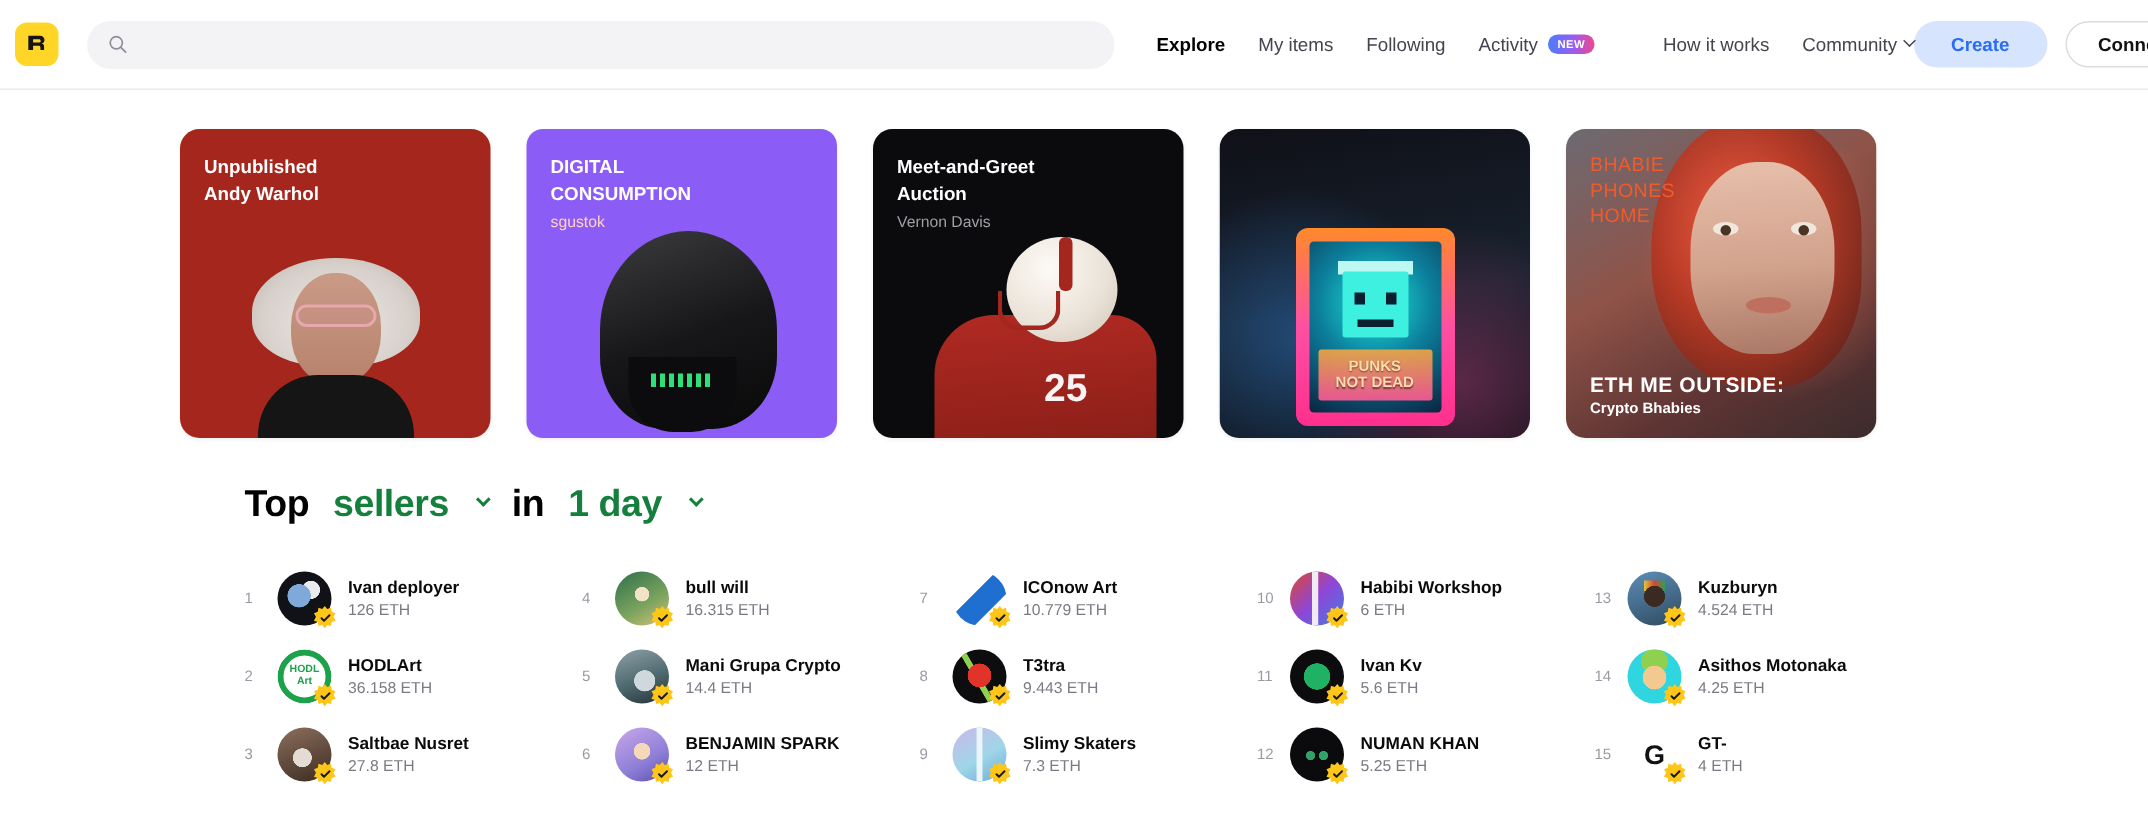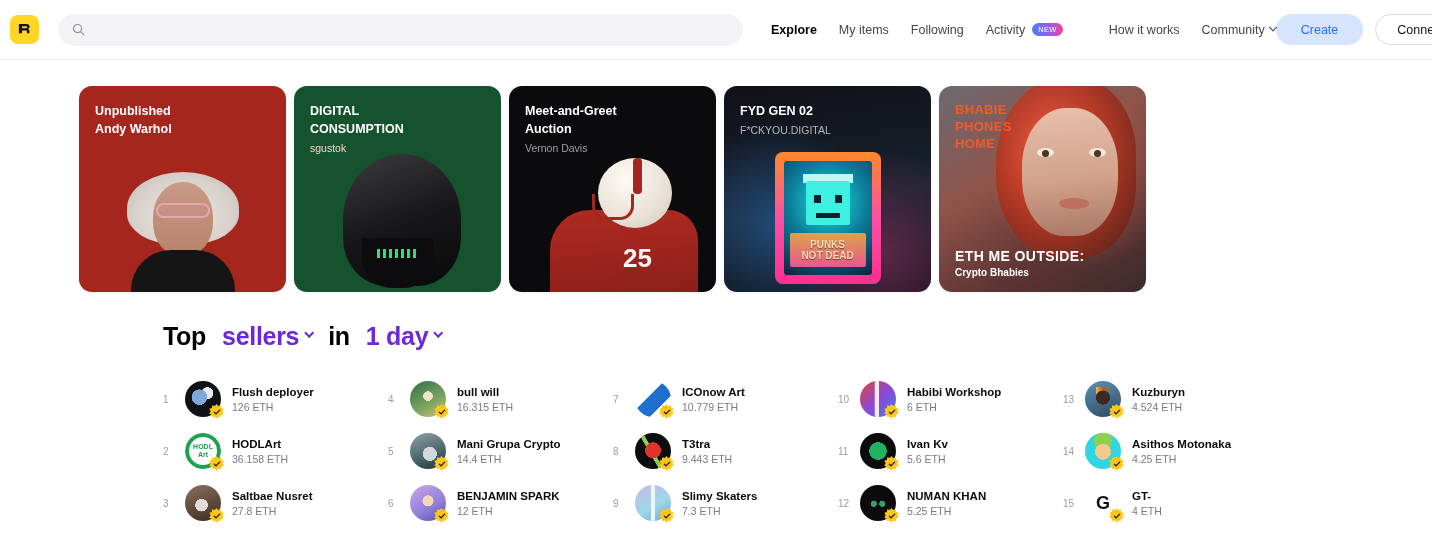--- a/index.html
+++ b/index.html
@@ -57,50 +57,50 @@
     font-size: 12.5px;
     color: #44444f;
     white-space: nowrap;
     cursor: pointer;
     display: flex; align-items: center;
   }
   .nav-item.active { font-weight: bold; color: #000; }
   .nav-item.gap-left { margin-left: 24px; }
   .badge-new {
     margin-left: 7px;
-    font-size: 7.5px; font-weight: normal; color: #fff;
+    font-size: 7.5px; font-weight: bold; color: #fff;
     letter-spacing: .3px;
     background: linear-gradient(90deg, #4a7dfc 0%, #9a5cf0 55%, #f0468c 100%);
     border-radius: 8px;
     padding: 2.5px 6px 2.5px 6px;
     line-height: 1;
   }
   .chev {
     display: inline-block; margin-left: 5px;
     width: 6px; height: 6px;
     border-right: 1.4px solid currentColor;
     border-bottom: 1.4px solid currentColor;
     transform: rotate(45deg) translate(-2px,-2px);
   }
 
   .header-actions { display: flex; align-items: center; gap: 12px; flex: 0 0 auto; }
   .btn {
     height: 31px; border-radius: 16px;
     display: flex; align-items: center; justify-content: center;
-    font-size: 12.5px; font-weight: normal;
+    font-size: 12.5px; font-weight: bold;
     cursor: pointer; white-space: nowrap;
   }
   .btn-create { background: #d7e4fd; color: #2a6df5; padding: 0 25px; }
   .btn-connect { background: #fff; color: #111; border: 1.4px solid #dcdce0; padding: 0 21px; }
 
   
   .cards {
     display: flex;
-    gap: 8px;
-    padding: 26px 0 0 79px;
+    gap: 24px;
+    padding: 26px 0 0 120px;
   }
   .card {
     width: 207px; height: 206px;
     border-radius: 13px;
     position: relative;
     overflow: hidden;
     flex: 0 0 auto;
     cursor: pointer;
     box-shadow: 0 1px 3px rgba(0,0,0,.06);
   }
@@ -139,21 +139,21 @@
     width: 54px; height: 15px; border-radius: 8px;
     border: 2.2px solid #e6a8ae; background: rgba(210,150,150,.2);
   }
   .c1 .warhol-neck {
     position: absolute; left: 50%; bottom: 0; transform: translateX(-50%);
     width: 104px; height: 42px; border-radius: 40px 40px 0 0;
     background: #151516;
   }
 
   
-  .c2 { background: #14532d; }
+  .c2 { background: #8b5cf6; border-radius: 11px; }
   .c2 .skull {
     position: absolute; left: 52%; bottom: 6px; transform: translateX(-50%);
     width: 118px; height: 132px;
     border-radius: 52% 52% 38% 38%;
     background: linear-gradient(160deg, #3c3c3e 0%, #17171a 52%, #090909 100%);
   }
   .c2 .skull-jaw {
     position: absolute; left: 50%; bottom: 4px; transform: translateX(-50%);
     width: 72px; height: 50px; border-radius: 0 0 30px 30px;
     background: #0c0c0e;
@@ -246,36 +246,36 @@
     width: 96px; height: 128px; border-radius: 46% 46% 44% 44%;
     background: linear-gradient(175deg, #e7c0ac 0%, #d2a28c 55%, #a97765 100%);
   }
   .c5 .bh-eye { position: absolute; top: 62px; width: 17px; height: 9px; border-radius: 50%; background: #efe6dc; }
   .c5 .bh-eye.l { right: 92px; }
   .c5 .bh-eye.r { right: 40px; }
   .c5 .bh-pupil { position: absolute; top: 2px; left: 5px; width: 7px; height: 7px; border-radius: 50%; background: #4a3523; }
   .c5 .bh-lip { position: absolute; top: 112px; right: 57px; width: 30px; height: 11px; border-radius: 50%; background: #bf6f5e; }
   .c5 .bh-title {
     position: relative; z-index: 3;
-    font-size: 13px; font-weight: bold; line-height: 1.3;
+    font-size: 13px; font-weight: normal; line-height: 1.3;
     color: #f15a2b; white-space: pre-line; letter-spacing: .3px;
   }
 
   
   .section {
     padding: 30px 0 0 163px;
   }
   .section-title {
     font-size: 25px; font-weight: bold;
     display: flex; align-items: center;
     letter-spacing: -.3px;
   }
   .sel {
-    color: #6d28d9; cursor: pointer;
-    display: inline-flex; align-items: center;
+    color: #15803d; cursor: pointer;
+    display: inline-flex; align-items: center; gap: 13px;
   }
   .sel .chev {
     width: 7px; height: 7px; border-width: 2px;
     margin-left: 6px; transform: rotate(45deg) translate(-2px,-3px);
   }
   .title-gap { margin: 0 8px; }
 
   .sellers {
     display: flex;
     margin-top: 22px;
@@ -413,24 +413,20 @@
           <div class="punk-hat"></div>
           <div class="punk-face">
             <div class="punk-eye l"></div>
             <div class="punk-eye r"></div>
             <div class="punk-mouth"></div>
           </div>
           <div class="punk-band"></div>
           <div class="punk-text">PUNKS<br>NOT DEAD</div>
         </div>
       </div>
-    </div>
-    <div class="card-head">
-      <div class="card-title">FYD GEN 02</div>
-      <div class="card-sub" style="color:#b6b6bd">F*CKYOU.DIGITAL</div>
     </div>
   </div>
 
   <div class="card c5">
     <div class="card-art">
       <div class="bh-hair"></div>
       <div class="bh-face"></div>
       <div class="bh-eye l">
           <div class="bh-pupil"></div>
         </div>
@@ -479,21 +475,21 @@
           <div class="avatar" style="background:#111118">
             <div class="av" style="background:radial-gradient(circle at 40% 45%, #7fa9d8 0 26%, rgba(0,0,0,0) 27%), radial-gradient(circle at 62% 34%, #e8eaee 0 18%, rgba(0,0,0,0) 19%)"></div>
           </div>
           <div class="verified">
             <svg width="8" height="8" viewBox="0 0 12 12">
                 <path d="M2 6.2l2.5 2.6L10 3.2" fill="none" stroke="#1b1b1b" stroke-width="2" stroke-linecap="round" stroke-linejoin="round"></path>
               </svg>
           </div>
         </div>
         <div class="seller-text">
-          <div class="seller-name">Flush deployer</div>
+          <div class="seller-name">Ivan deployer</div>
           <div class="seller-value">126 ETH</div>
         </div>
       </div>
       <div class="seller">
         <div class="rank">2</div>
         <div class="avatar-wrap">
           <div class="avatar" style="background:#fff">
             <div class="av" style="border:4px solid #1ba24a; border-radius:50%; box-sizing:border-box"></div>
             <div class="av" style="display:flex;align-items:center;justify-content:center;color:#1ba24a;font-size:7px;font-weight:bold;line-height:1.1;text-align:center">HODL<br>Art</div>
           </div>

